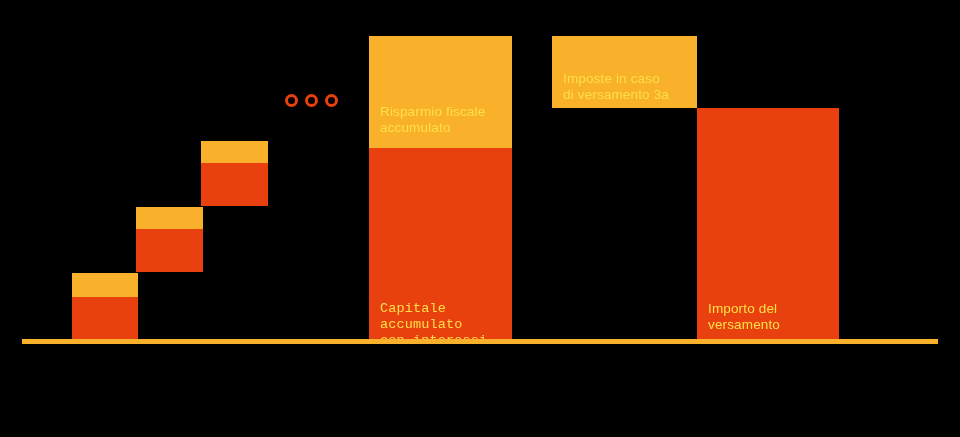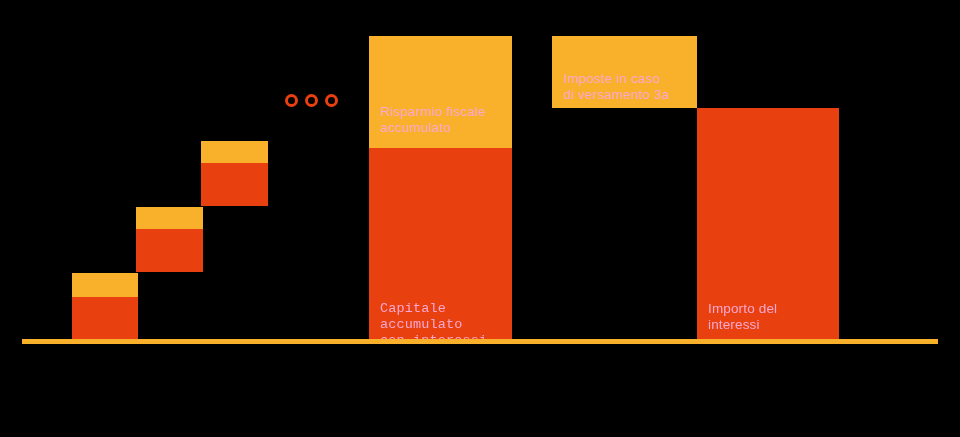--- a/index.html
+++ b/index.html
@@ -25,21 +25,21 @@
   .seg-tax     { background: #f9b02b; }
   .seg-payment { background: #e8400e; }
 
   .baseline {
     position: absolute;
     background: #f9b02b;
   }
 
   .seg-label {
     position: absolute;
-    color: #f9a8d4;
+    color: #fde047;
     font-family: "Liberation Sans", sans-serif;
     font-size: 13.5px;
     line-height: 16px;
     font-weight: 400;
     letter-spacing: 0.15px;
     white-space: pre-line;
     pointer-events: none;
   }
 
   .ellipsis-group {
@@ -73,21 +73,21 @@
       <div class="seg-label" style="left: 380px; top: 104px; width: 129px;">Risparmio fiscale
 accumulato</div>
       <div class="seg seg-capital" style="left: 369px; width: 143px; top: 148px; height: 191px;"></div>
       <div class="seg-label" style="left: 380px; top: 301px; width: 129px; font-family: Liberation Mono, monospace;">Capitale accumulato
 con interessi</div>
       <div class="seg seg-tax" style="left: 552px; width: 145px; top: 36px; height: 72px;"></div>
       <div class="seg-label" style="left: 563px; top: 71px; width: 131px;">Imposte in caso
 di versamento 3a</div>
       <div class="seg seg-payment" style="left: 697px; width: 142px; top: 108px; height: 231px;"></div>
       <div class="seg-label" style="left: 708px; top: 301px; width: 128px;">Importo del
-interessi</div>
+versamento</div>
     </div>
 
   <div class="ellipsis-group" id="ellipsis-group" style="left: 285px; top: 94px;">
       <span class="ellipsis-dot"></span>
       <span class="ellipsis-dot"></span>
       <span class="ellipsis-dot"></span>
     </div>
 
   <div class="baseline" id="baseline" style="left: 22px; top: 339px; width: 916px; height: 5px; background: rgb(249, 176, 43);"></div>
 

